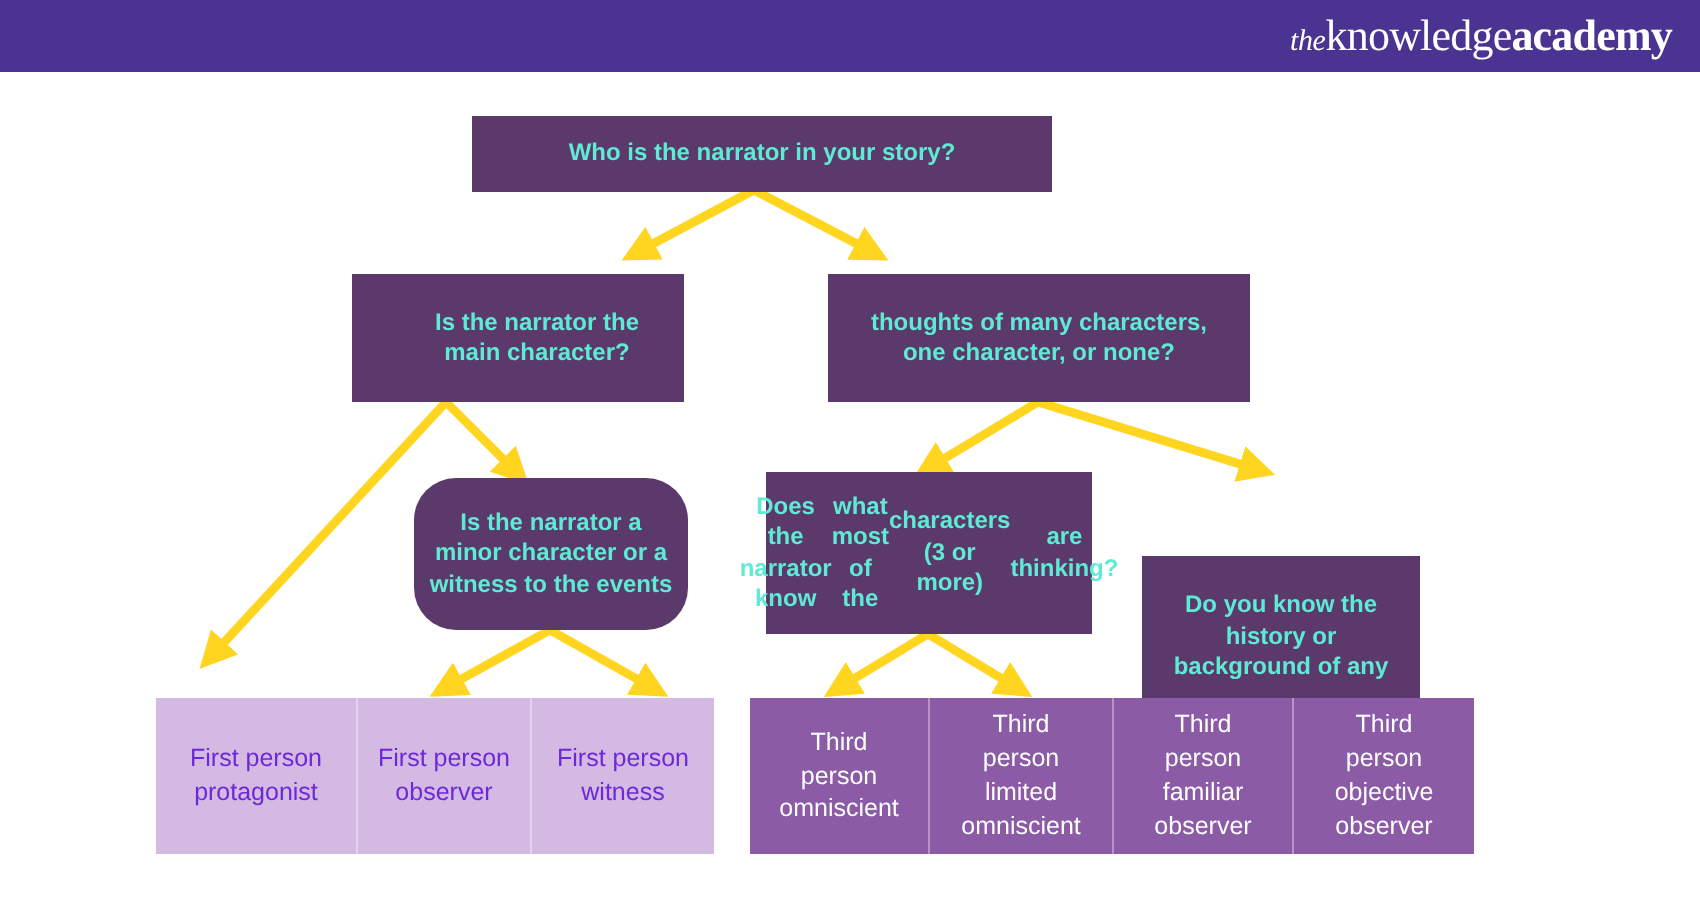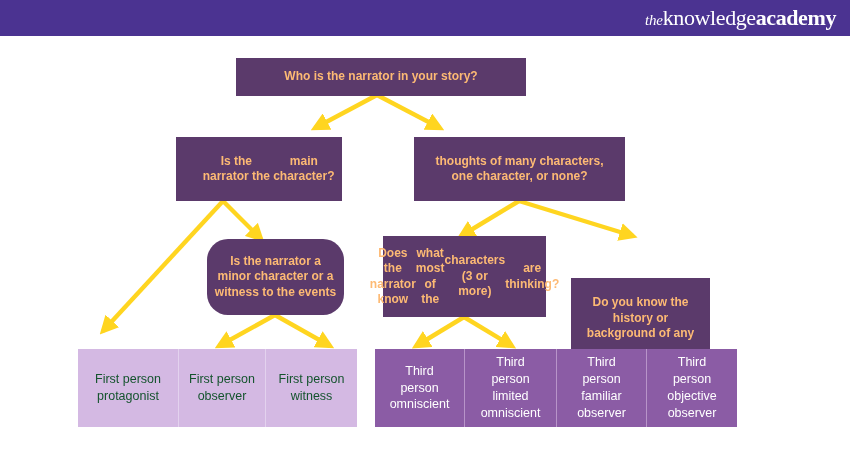--- a/index.html
+++ b/index.html
@@ -67,32 +67,32 @@
     pointer-events: none;
   }
 
   .node {
     position: absolute;
     box-sizing: border-box;
     display: flex;
     align-items: center;
     justify-content: center;
     text-align: center;
-    color: #fdba74;
+    color: #5eead4;
     font-weight: bold;
     line-height: 1.28;
     padding: 4px 6px;
   }
   .node.q {
     background: #5B3A6B;
     font-size: 12px;
   }
   .node.res-light {
     background: #D4B9E3;
-    color: #14532d;
+    color: #6d28d9;
     font-weight: normal;
     font-size: 12.5px;
     line-height: 1.35;
   }
   .node.res-mid {
     background: #8B5CA5;
     color: #ffffff;
     font-weight: normal;
     font-size: 12.5px;
     line-height: 1.35;
@@ -144,21 +144,21 @@
         <line x1="640" y1="281" x2="597" y2="310"></line>
 
         <line x1="640" y1="281" x2="685" y2="310"></line>
       </g>
     </svg>
 
     <div class="node q" style="left:236px; top:22px; width:290px; height:38px;">
       <span>Who is the narrator in your story?</span>
     </div>
 
-    <div class="node q" style="left:176px; top:101px; width:166px; height:64px; flex-direction:row;padding-left:25px;">
+    <div class="node q" style="left:176px; top:101px; width:166px; height:64px; flex-direction:column;padding-left:25px;">
       <span>Is the narrator the</span>
       <span>main character?</span>
     </div>
 
     <div class="node q" style="left:414px; top:101px; width:211px; height:64px; flex-direction:column;">
       <span>thoughts of many characters,</span>
       <span>one character, or none?</span>
     </div>
 
     <div class="node q" style="left:207px; top:203px; width:137px; height:76px; flex-direction:column;border-radius:21px;">

